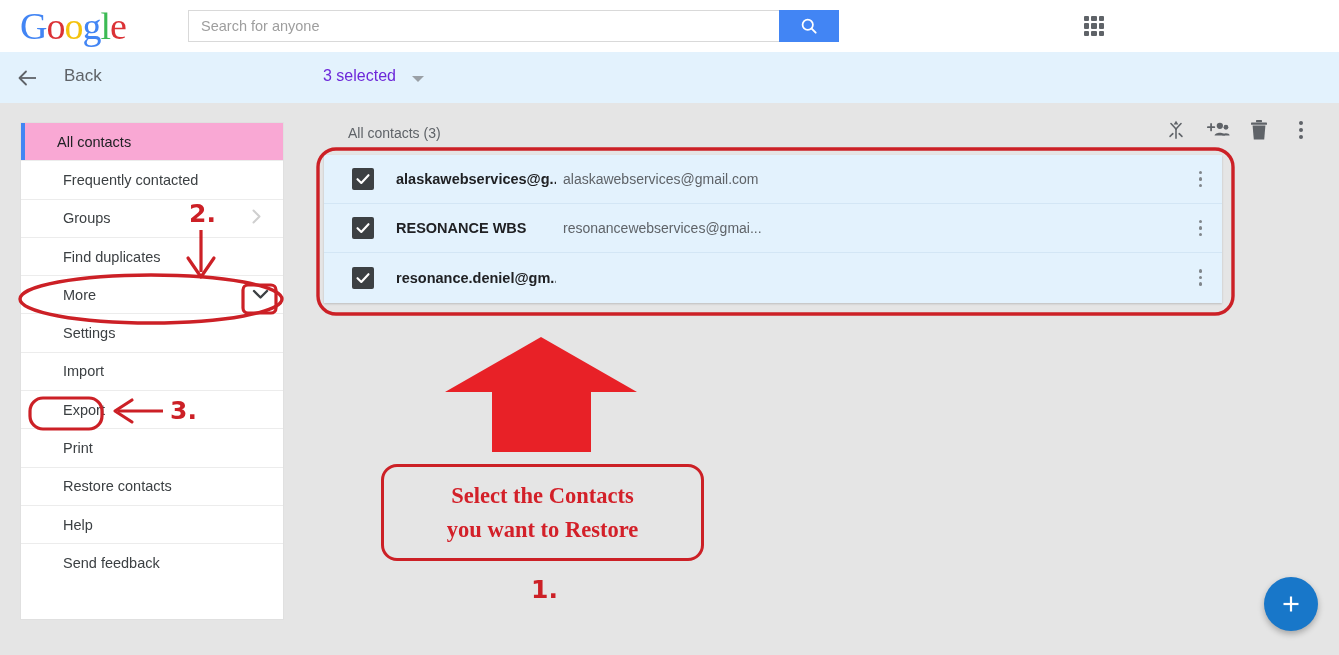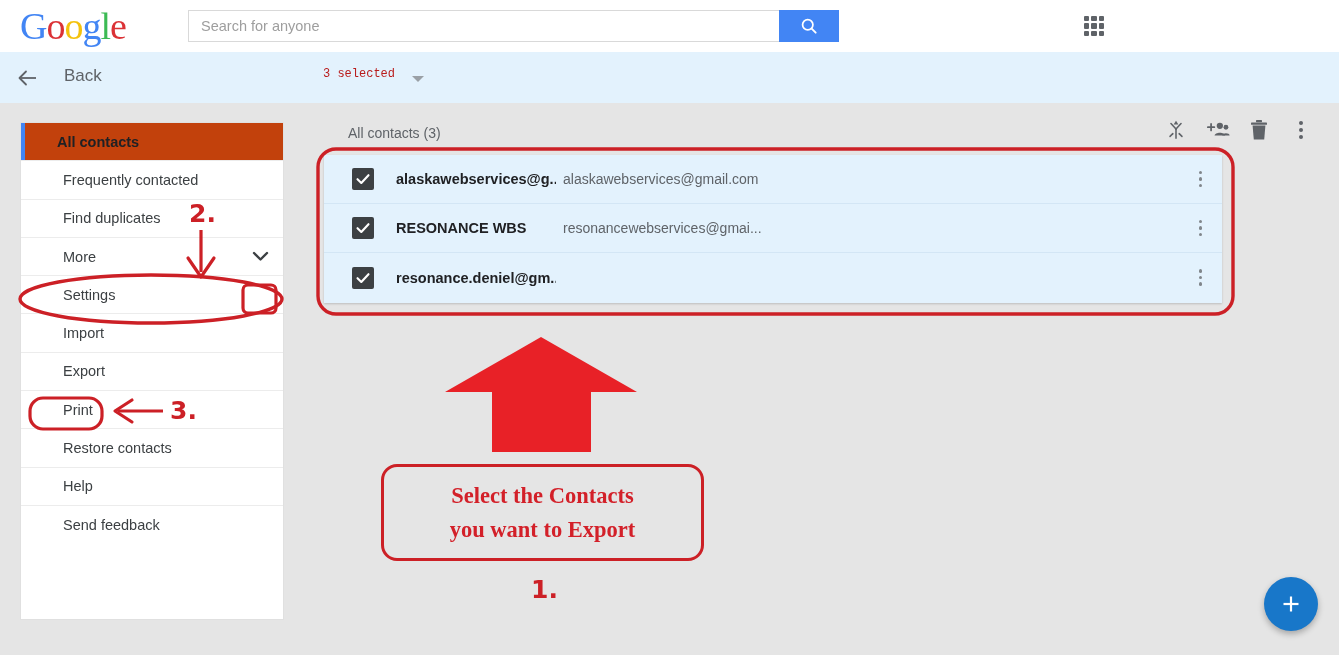--- a/index.html
+++ b/index.html
@@ -58,21 +58,21 @@
     position: absolute; left: 14px; top: 12px; width: 28px; height: 28px;
     cursor: pointer; color: #5f6368;
     display: flex; align-items: center; justify-content: center;
   }
   .back-label {
     position: absolute; left: 64px; top: 14px;
     font-size: 17px; color: #5f6368;
   }
   .selected-label {
     position: absolute; left: 323px; top: 15px;
-    font-size: 12px; color: #b91c1c; cursor: pointer; font-family: Liberation Mono, monospace;
+    font-size: 16px; color: #6d28d9; cursor: pointer;
   }
   .selected-caret {
     position: absolute; left: 412px; top: 24px;
     width: 0; height: 0; border-left: 6px solid transparent;
     border-right: 6px solid transparent; border-top: 6px solid #9aa0a6;
     cursor: pointer;
   }
   .act-icon {
     position: absolute; top: 62px; width: 32px; height: 32px; cursor: pointer;
     display: flex; align-items: center; justify-content: center; color: #5f6368;
@@ -89,21 +89,21 @@
     position: absolute; left: 20px; top: 122px; width: 264px; height: 498px;
     background: #ffffff; border: 1px solid #e0e0e0;
   }
   .side-item {
     position: relative; height: 38.3px; display: flex; align-items: center;
     padding-left: 42px; font-size: 14.5px; color: #3c4043;
     border-bottom: 1px solid #ececec; cursor: pointer; background: #fff;
   }
   .side-item:last-child { border-bottom: none; }
   .side-item.active {
-    background: #c2410c; font-weight: bold; color: #202124; padding-left: 36px;
+    background: #f9a8d4; font-weight: normal; color: #202124; padding-left: 36px;
   }
   .side-item.active::before {
     content: ""; position: absolute; left: 0; top: 0; bottom: 0;
     width: 4px; background: #4285f4;
   }
   .side-chevron-right {
     position: absolute; right: 22px; top: 50%; transform: translateY(-50%);
     color: #cfcfcf; font-size: 15px;
   }
   .side-chevron-down {
@@ -253,20 +253,26 @@
   </div>
 
   <div class="sidebar" id="sidebar">
       <div class="side-item active">
         <span>All contacts</span>
       </div>
       <div class="side-item">
         <span>Frequently contacted</span>
       </div>
       <div class="side-item">
+        <span>Groups</span>
+        <span class="side-chevron-right"><svg width="9" height="15" viewBox="0 0 9 15">
+            <polyline points="1.5,1.5 7.5,7.5 1.5,13.5" fill="none" stroke="#cfcfcf" stroke-width="2" stroke-linecap="round" stroke-linejoin="round"></polyline>
+          </svg></span>
+      </div>
+      <div class="side-item">
         <span>Find duplicates</span>
       </div>
       <div class="side-item">
         <span>More</span>
         <span class="side-chevron-down"><svg width="17" height="11" viewBox="0 0 17 11">
             <polyline points="2,2 8.5,8.5 15,2" fill="none" stroke="#3c4043" stroke-width="2.4" stroke-linecap="round" stroke-linejoin="round"></polyline>
           </svg></span>
       </div>
       <div class="side-item">
         <span>Settings</span>
@@ -362,16 +368,16 @@
     <line x1="163" y1="411" x2="118" y2="411" stroke="#cc2026" stroke-width="3.2"></line>
     <polyline points="132,400 115,411 132,422" fill="none" stroke="#cc2026" stroke-width="3.2" stroke-linecap="round" stroke-linejoin="round"></polyline>
   </svg>
 
   <div class="anno-num" style="left:189px;top:199px;">2.</div>
   <div class="anno-num" style="left:170px;top:396px;">3.</div>
   <div class="anno-num" style="left:531px;top:575px;">1.</div>
 
   <div class="callout">
     <div>Select the Contacts</div>
-    <div>you want to Export</div>
+    <div>you want to Restore</div>
   </div>
 
 </div>
 
 </body></html>

